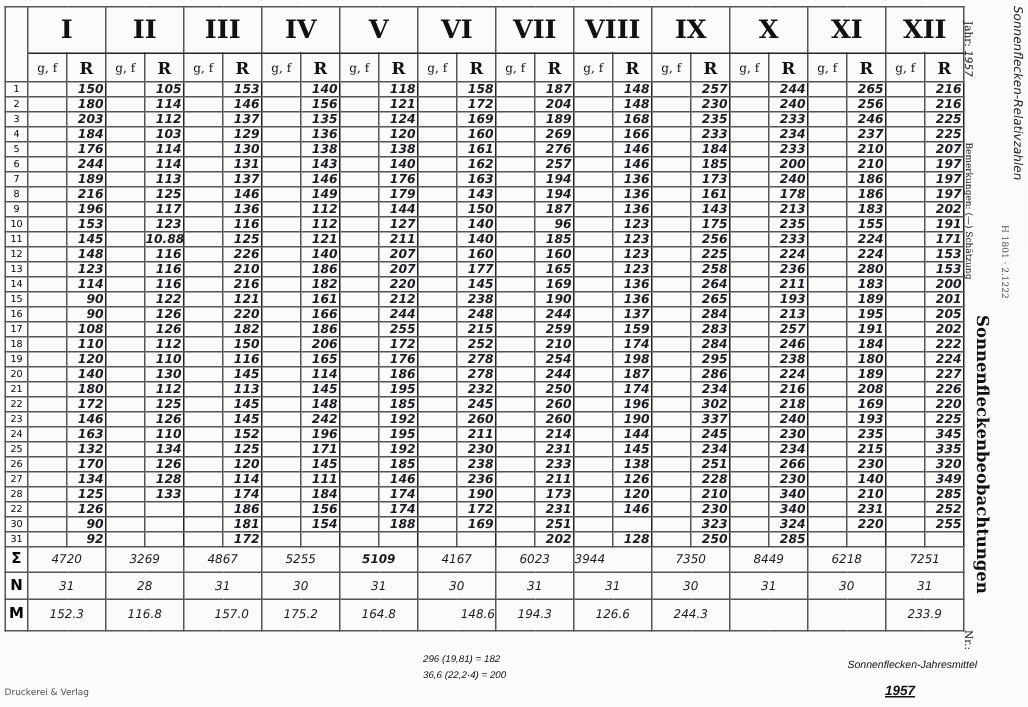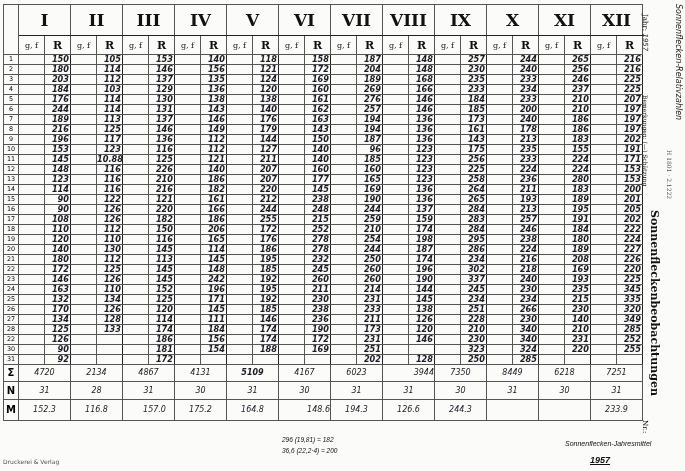--- a/index.html
+++ b/index.html
@@ -910,27 +910,27 @@
           <td class="gf"></td>
           <td class="r">285</td>
           <td class="gf"></td>
           <td class="r"></td>
           <td class="gf"></td>
           <td class="r"></td>
         </tr>
         <tr class="sum">
           <td class="d">Σ</td>
           <td colspan="2" style="text-align: center;">4720</td>
-          <td colspan="2" style="text-align: center;">2134</td>
+          <td colspan="2" style="text-align: center;">3269</td>
           <td colspan="2" style="text-align: center;">4867</td>
-          <td colspan="2" style="text-align: center;">4131</td>
+          <td colspan="2" style="text-align: center;">5255</td>
           <td colspan="2" style="text-align: center; font-weight: bold;">5109</td>
           <td colspan="2" style="text-align: center;">4167</td>
           <td colspan="2" style="text-align: center;">6023</td>
-          <td colspan="2" style="text-align: right;">3944</td>
+          <td colspan="2" style="text-align: left;">3944</td>
           <td colspan="2" style="text-align: center;">7350</td>
           <td colspan="2" style="text-align: center;">8449</td>
           <td colspan="2" style="text-align: center;">6218</td>
           <td colspan="2" style="text-align: center;">7251</td>
         </tr>
         <tr class="n">
           <td class="d">N</td>
           <td colspan="2" style="text-align: center;">31</td>
           <td colspan="2" style="text-align: center;">28</td>
           <td colspan="2" style="text-align: center;">31</td>

